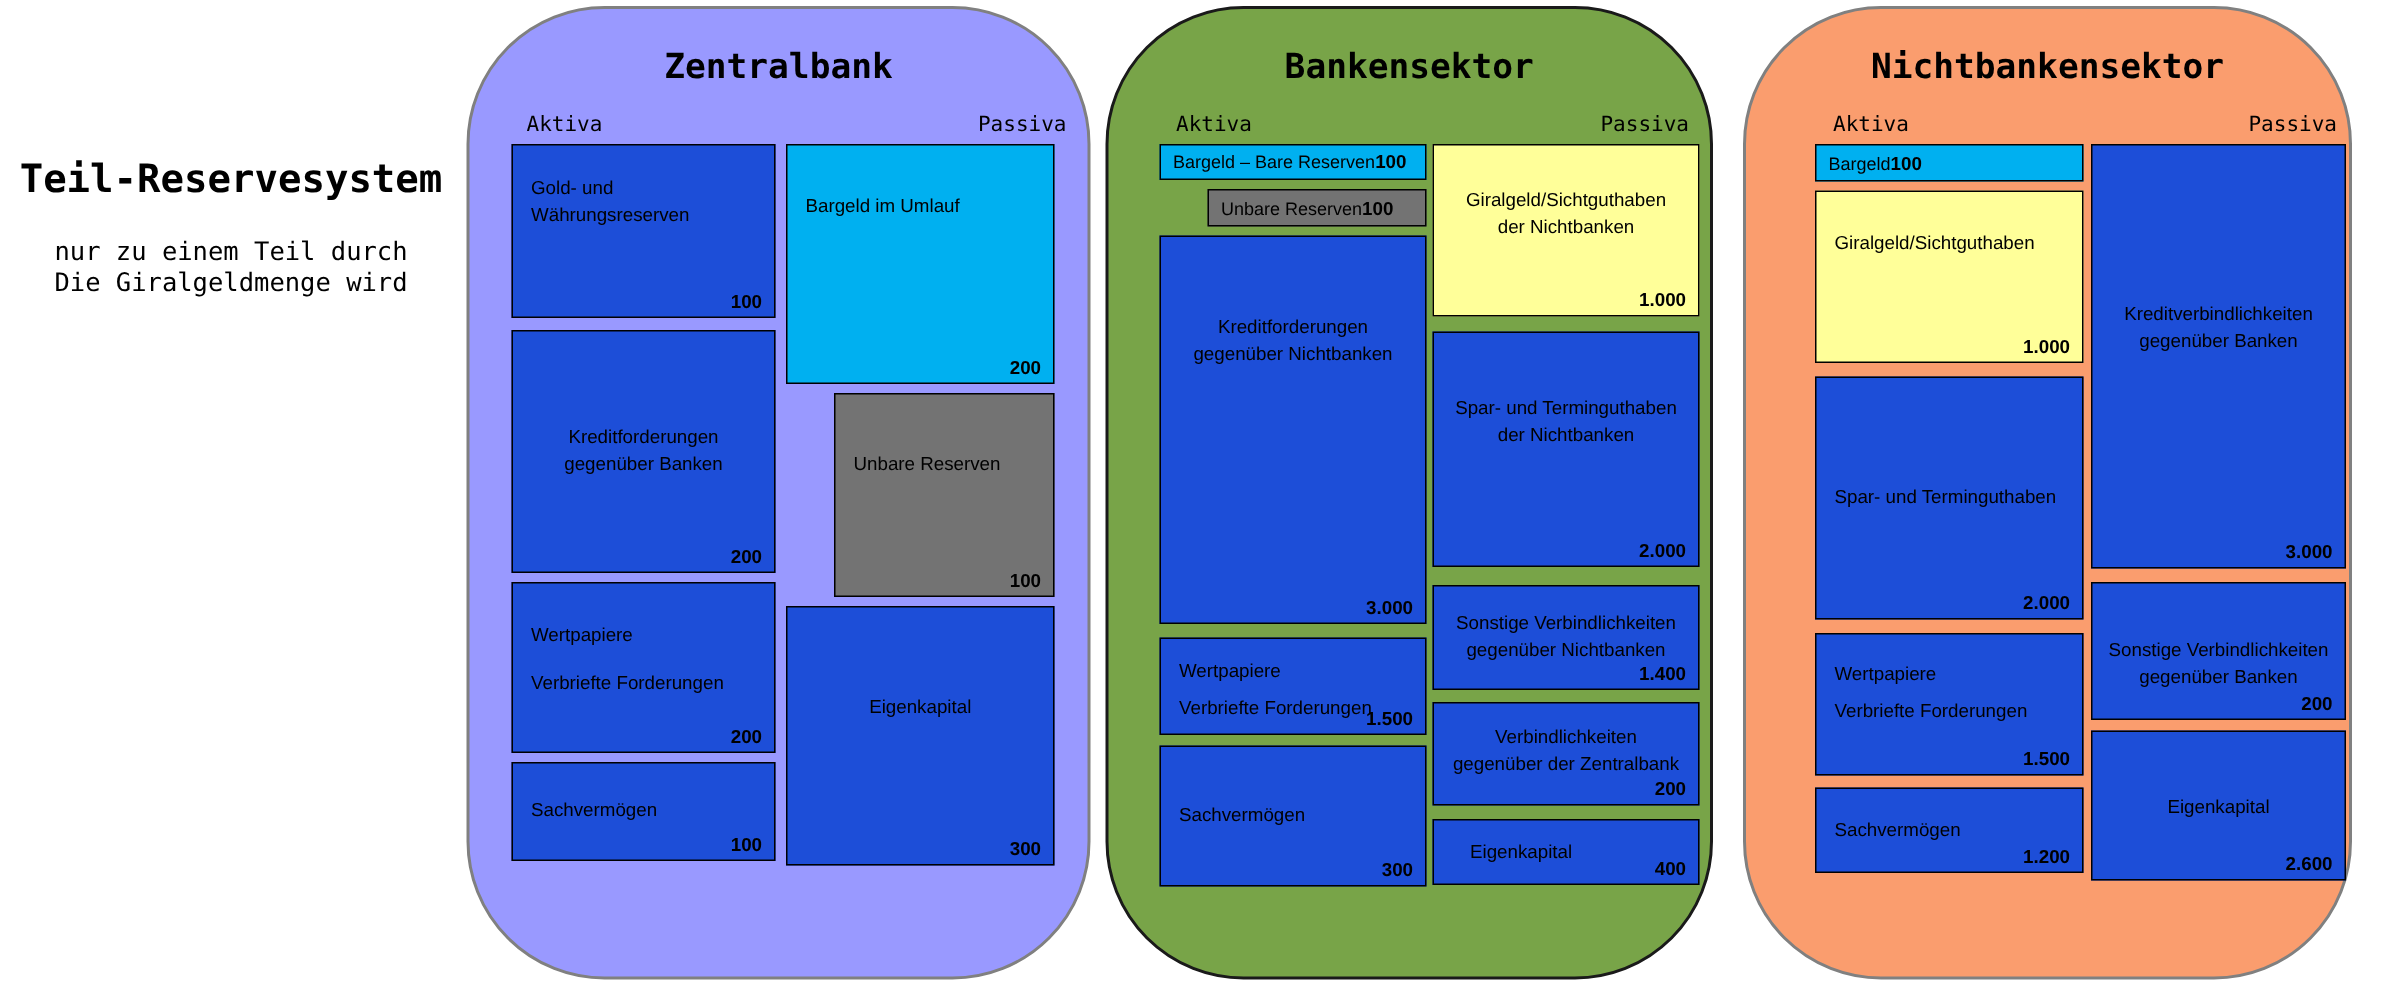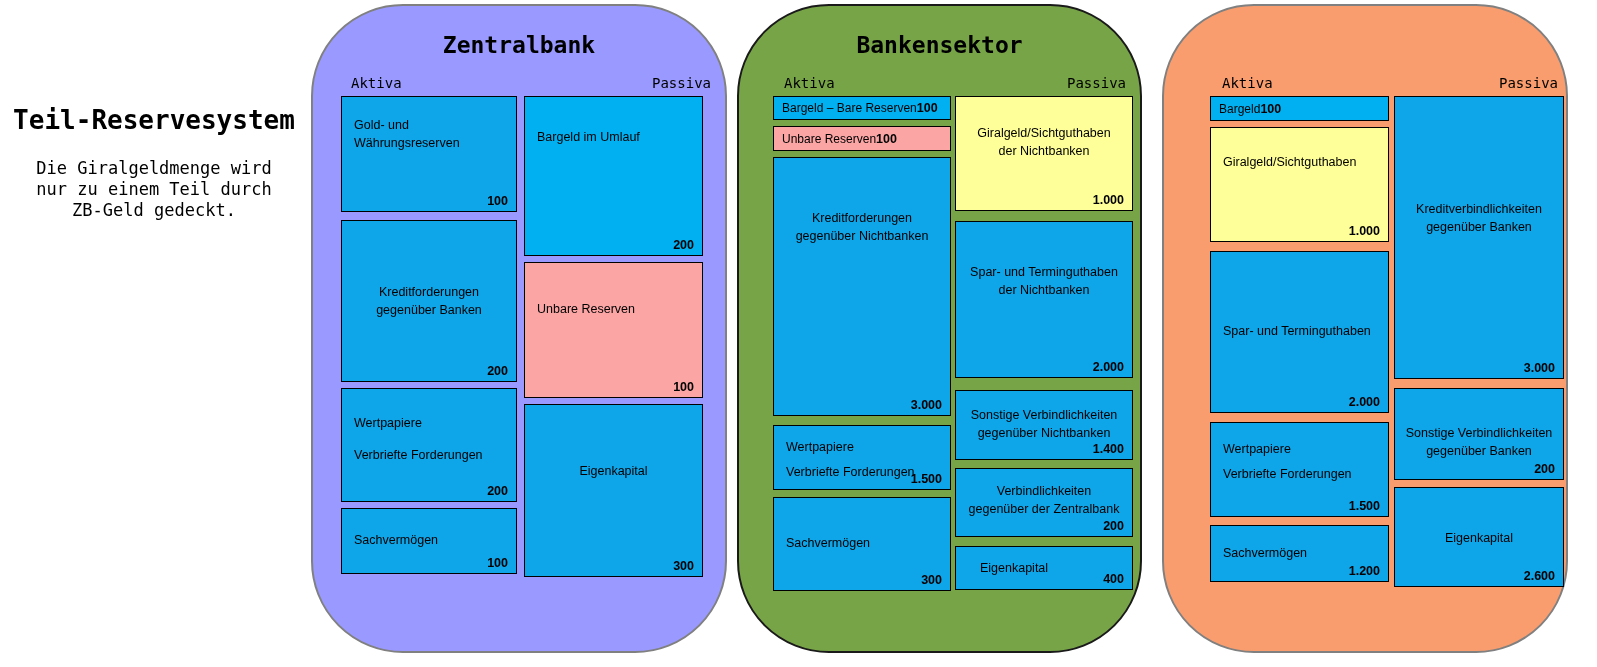--- a/index.html
+++ b/index.html
@@ -28,24 +28,24 @@
   #panel-bs .aktiva{left:45px;}  #panel-bs .passiva{right:14px;}
   #panel-nb .aktiva{left:58px;}  #panel-nb .passiva{right:8px;}
 
   
   .col{position:absolute;top:90px;display:flex;flex-direction:column;}
   #panel-zb .col-a{left:28px;width:176px;}  #panel-zb .col-p{left:211px;width:179px;}
   #panel-bs .col-a{left:34px;width:178px;}  #panel-bs .col-p{left:216px;width:178px;}
   #panel-nb .col-a{left:46px;width:179px;}  #panel-nb .col-p{left:230px;width:170px;}
 
   
-  .box{position:relative;border:1px solid #000;background:#0ea5e9;box-sizing:border-box;
+  .box{position:relative;border:1px solid #000;background:#1d4ed8;box-sizing:border-box;
        font-family:"Liberation Sans",sans-serif;font-size:12.5px;}
   .c-cyan{background:#00B0F0;}
-  .c-blue{background:#fca5a5;}
+  .c-blue{background:#737373;margin-left:32px;}
   .c-yellow{background:#FFFF99;}
 
   .lbl{position:absolute;left:0;right:0;padding:0 6px;line-height:1.4;}
   .lbl:not(.tc){padding-left:12px;text-align:left;}
   .tc{text-align:center;}
   .mid{top:50%;transform:translateY(-50%);}
   .l1,.l2{display:block;}
   .l2:empty{display:none;}
   .gap .l2{margin-top:14px;}
   .gap-sm .l2{margin-top:7px;}
@@ -73,23 +73,22 @@
   .mb9{margin-bottom:9px;} .mb10{margin-bottom:10px;} .mb12{margin-bottom:12px;}
 </style>
 </head>
 <body>
 
 <div id="stage">
 
   <div id="intro">
     <div class="t">Teil-Reservesystem</div>
     <div class="p">
+      <div>nur zu einem Teil durch</div>
       <div>Die Giralgeldmenge wird</div>
-      <div>nur zu einem Teil durch</div>
-      <div>ZB-Geld gedeckt.</div>
     </div>
   </div>
 
   <div class="panel" id="panel-zb">
     <div class="panel-title">Zentralbank</div>
     <div class="heads">
       <span class="aktiva">Aktiva</span>
       <span class="passiva">Passiva</span>
     </div>
 
@@ -221,20 +220,21 @@
         <div class="lbl t13" style="padding-left:24px;">
           <span class="l1">Eigenkapital</span>
 
         </div>
         <span class="val">400</span>
       </div>
     </div>
   </div>
 
   <div class="panel" id="panel-nb">
+    <div class="panel-title">Nichtbankensektor</div>
     <div class="heads">
       <span class="aktiva">Aktiva</span>
       <span class="passiva">Passiva</span>
     </div>
 
     <div class="col col-a">
       <div class="box bar c-cyan h23 mb6">
         <span class="blab">Bargeld</span>
         <span class="val">100</span>
       </div>

